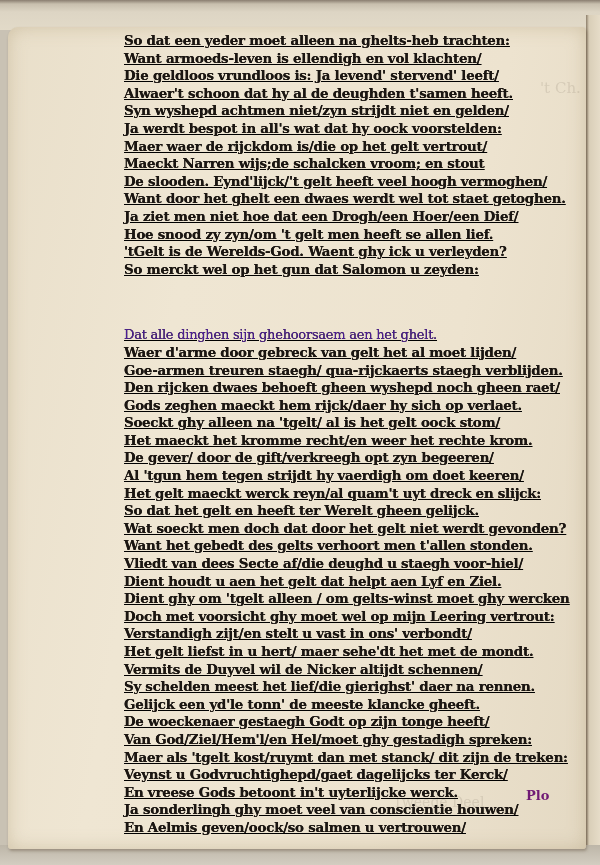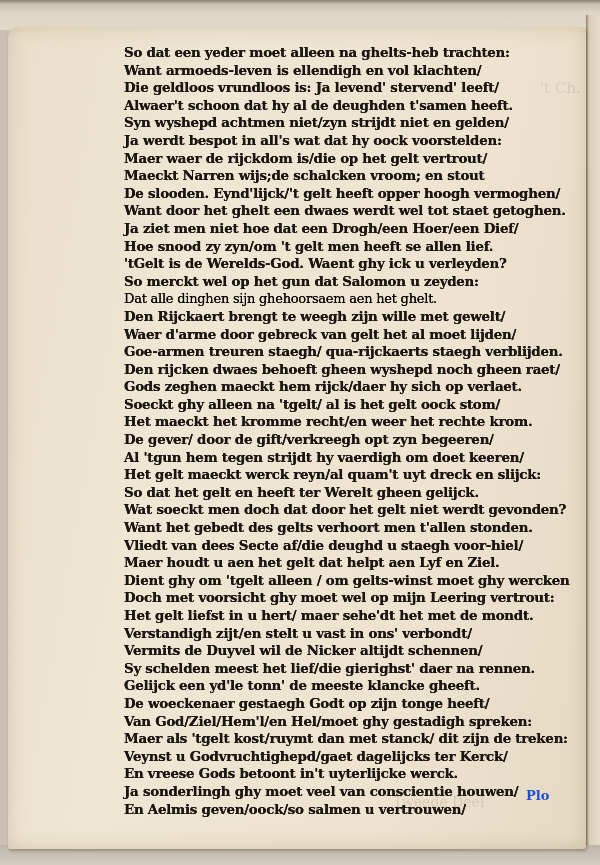--- a/index.html
+++ b/index.html
@@ -24,33 +24,33 @@
     }
     .next-page {
       position: absolute; left: 586px; top: 15px; width: 14px; height: 835px;
       background: linear-gradient(90deg, #8c7e6a 0px, #d9ceb8 3px, #e6dcc8 14px);
     }
     .bleed {
       position: absolute; color: rgba(120,110,95,0.18);
       font-family: "DejaVu Serif", serif; font-size: 15px;
     }
     .text-block {
-      position: absolute; left: 124px; top: 44px; width: 460px;
+      position: absolute; left: 124px; top: 32px; width: 460px; text-decoration: underline;
     }
     .line {
       height: 17.6px; line-height: 17.6px; white-space: nowrap;
       font-family: "DejaVu Serif", serif; font-weight: bold;
       font-size: 13.4px; color: #1b1612; letter-spacing: -0.25px;
       text-shadow: 0 0 0.4px #1b1612;
     }
-    .line.light { font-weight: normal; color: #000000; font-size: 13px; }
+    .line.light { font-weight: normal; color: #4c1d95; font-size: 13px; margin-top: 48px; }
     .catchword {
       position: absolute; left: 526px; top: 788px;
       font-family: "DejaVu Serif", serif; font-weight: bold; font-size: 13px;
-      color: #1d4ed8;
+      color: #701a75;
     }
   </style>
 </head>
 <body>
 
 <div class="top-strip"></div>
 <div class="next-page"></div>
 <div class="bottom-strip"></div>
 
 <div class="page">
@@ -60,46 +60,45 @@
 
 <div class="text-block" id="text-block">
     <div class="line">So dat een yeder moet alleen na ghelts-heb trachten:</div>
     <div class="line">Want armoeds-leven is ellendigh en vol klachten/</div>
     <div class="line">Die geldloos vrundloos is: Ja levend' stervend' leeft/</div>
     <div class="line">Alwaer't schoon dat hy al de deughden t'samen heeft.</div>
     <div class="line">Syn wyshepd achtmen niet/zyn strijdt niet en gelden/</div>
     <div class="line">Ja werdt bespot in all's wat dat hy oock voorstelden:</div>
     <div class="line">Maer waer de rijckdom is/die op het gelt vertrout/</div>
     <div class="line">Maeckt Narren wijs;de schalcken vroom; en stout</div>
-    <div class="line">De slooden. Eynd'lijck/'t gelt heeft opper hoogh vermoghen/</div>
+    <div class="line">De slooden. Eynd'lijck/'t gelt heeft veel hoogh vermoghen/</div>
     <div class="line">Want door het ghelt een dwaes werdt wel tot staet getoghen.</div>
     <div class="line">Ja ziet men niet hoe dat een Drogh/een Hoer/een Dief/</div>
     <div class="line">Hoe snood zy zyn/om 't gelt men heeft se allen lief.</div>
     <div class="line">'tGelt is de Werelds-God. Waent ghy ick u verleyden?</div>
     <div class="line">So merckt wel op het gun dat Salomon u zeyden:</div>
     <div class="line light">Dat alle dinghen sijn ghehoorsaem aen het ghelt.</div>
-    <div class="line">Den Rijckaert brengt te weegh zijn wille met gewelt/</div>
     <div class="line">Waer d'arme door gebreck van gelt het al moet lijden/</div>
     <div class="line">Goe-armen treuren staegh/ qua-rijckaerts staegh verblijden.</div>
     <div class="line">Den rijcken dwaes behoeft gheen wyshepd noch gheen raet/</div>
     <div class="line">Gods zeghen maeckt hem rijck/daer hy sich op verlaet.</div>
     <div class="line">Soeckt ghy alleen na 'tgelt/ al is het gelt oock stom/</div>
     <div class="line">Het maeckt het kromme recht/en weer het rechte krom.</div>
     <div class="line">De gever/ door de gift/verkreegh opt zyn begeeren/</div>
     <div class="line">Al 'tgun hem tegen strijdt hy vaerdigh om doet keeren/</div>
     <div class="line">Het gelt maeckt werck reyn/al quam't uyt dreck en slijck:</div>
     <div class="line">So dat het gelt en heeft ter Werelt gheen gelijck.</div>
     <div class="line">Wat soeckt men doch dat door het gelt niet werdt gevonden?</div>
     <div class="line">Want het gebedt des gelts verhoort men t'allen stonden.</div>
     <div class="line">Vliedt van dees Secte af/die deughd u staegh voor-hiel/</div>
-    <div class="line">Maer houdt u aen het gelt dat helpt aen Lyf en Ziel.</div>
+    <div class="line">Dient houdt u aen het gelt dat helpt aen Lyf en Ziel.</div>
     <div class="line">Dient ghy om 'tgelt alleen / om gelts-winst moet ghy wercken</div>
     <div class="line">Doch met voorsicht ghy moet wel op mijn Leering vertrout:</div>
+    <div class="line">Verstandigh zijt/en stelt u vast in ons' verbondt/</div>
     <div class="line">Het gelt liefst in u hert/ maer sehe'dt het met de mondt.</div>
-    <div class="line">Verstandigh zijt/en stelt u vast in ons' verbondt/</div>
     <div class="line">Vermits de Duyvel wil de Nicker altijdt schennen/</div>
     <div class="line">Sy schelden meest het lief/die gierighst' daer na rennen.</div>
     <div class="line">Gelijck een yd'le tonn' de meeste klancke gheeft.</div>
     <div class="line">De woeckenaer gestaegh Godt op zijn tonge heeft/</div>
     <div class="line">Van God/Ziel/Hem'l/en Hel/moet ghy gestadigh spreken:</div>
     <div class="line">Maer als 'tgelt kost/ruymt dan met stanck/ dit zijn de treken:</div>
     <div class="line">Veynst u Godvruchtighepd/gaet dagelijcks ter Kerck/</div>
     <div class="line">En vreese Gods betoont in't uyterlijcke werck.</div>
     <div class="line">Ja sonderlingh ghy moet veel van conscientie houwen/</div>
     <div class="line">En Aelmis geven/oock/so salmen u vertrouwen/</div>

